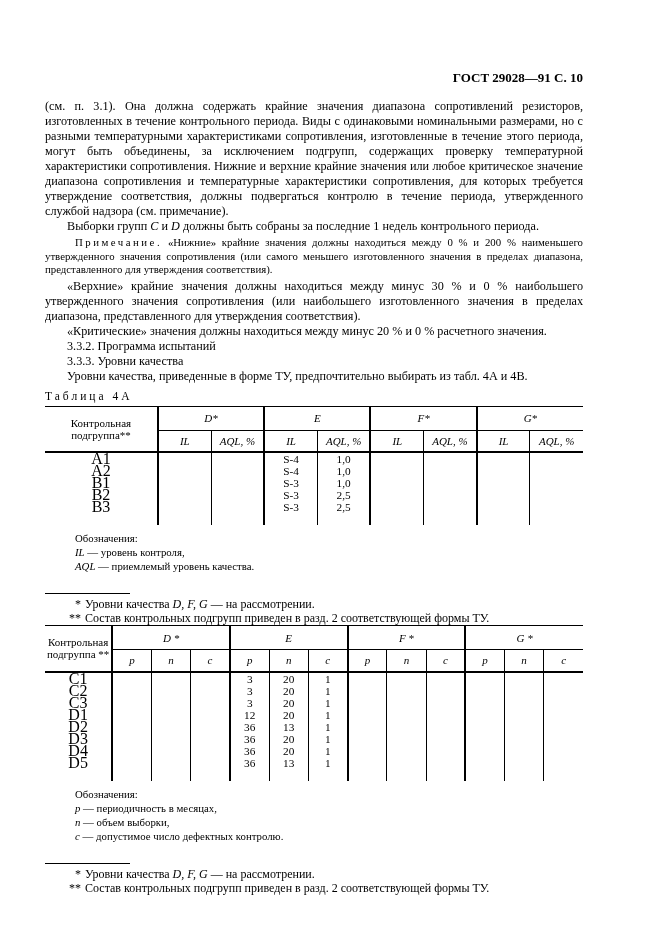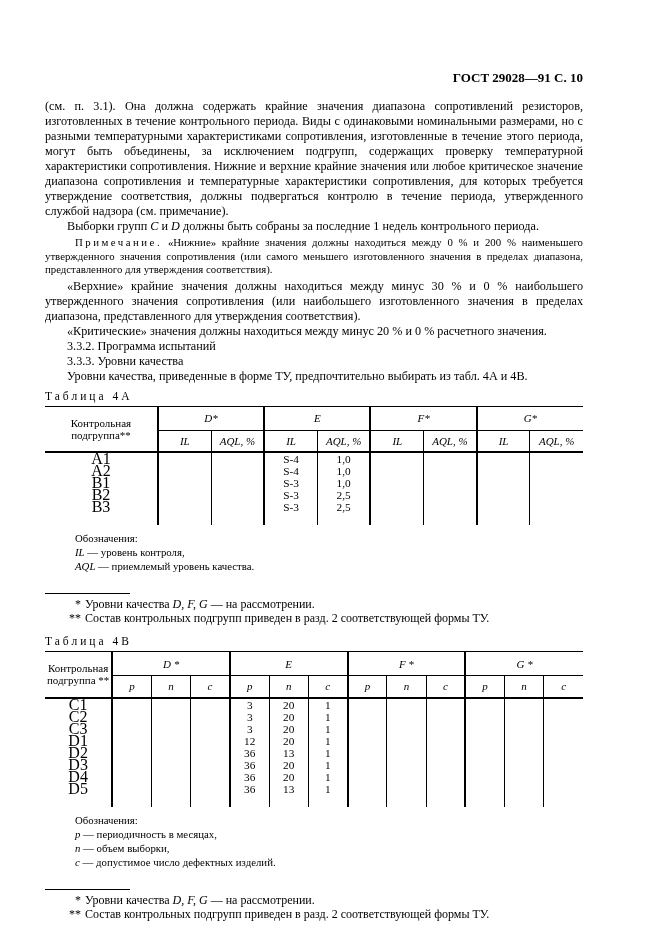--- a/index.html
+++ b/index.html
@@ -163,21 +163,20 @@
     <div><i>IL</i><span> — уровень контроля,</span></div>
     <div><i>AQL</i><span> — приемлемый уровень качества.</span></div>
   </div>
 
   <div class="fnblock">
     <div class="fnrule"></div>
     <div class="fn"><span class="mk">*</span><span>Уровни качества </span><i>D, F, G</i><span> — на рассмотрении.</span></div>
     <div class="fn"><span class="mk">**</span><span>Состав контрольных подгрупп приведен в разд. 2 соответствующей формы ТУ.</span></div>
   </div>
 
-  <div class="tbl-caption mt10">Таблица 4В</div>
   <table class="gost">
     <colgroup>
       <col style="width:12.5%">
       <col style="width:7.2917%">
         <col style="width:7.2917%">
         <col style="width:7.2917%">
       <col style="width:7.2917%">
         <col style="width:7.2917%">
         <col style="width:7.2917%">
       <col style="width:7.2917%">
@@ -346,21 +345,21 @@
           <td class="sb"></td>
           <td class="sb"></td>
         </tr>
       </tbody>
   </table>
 
   <div class="legend">
     <div>Обозначения:</div>
     <div><i>p</i><span> — периодичность в месяцах,</span></div>
     <div><i>n</i><span> — объем выборки,</span></div>
-    <div><i>c</i><span> — допустимое число дефектных изделий.</span></div>
+    <div><i>c</i><span> — допустимое число дефектных контролю.</span></div>
   </div>
 
   <div class="fnblock">
     <div class="fnrule"></div>
     <div class="fn"><span class="mk">*</span><span>Уровни качества </span><i>D, F, G</i><span> — на рассмотрении.</span></div>
     <div class="fn"><span class="mk">**</span><span>Состав контрольных подгрупп приведен в разд. 2 соответствующей формы ТУ.</span></div>
   </div>
 
 </div>
 

